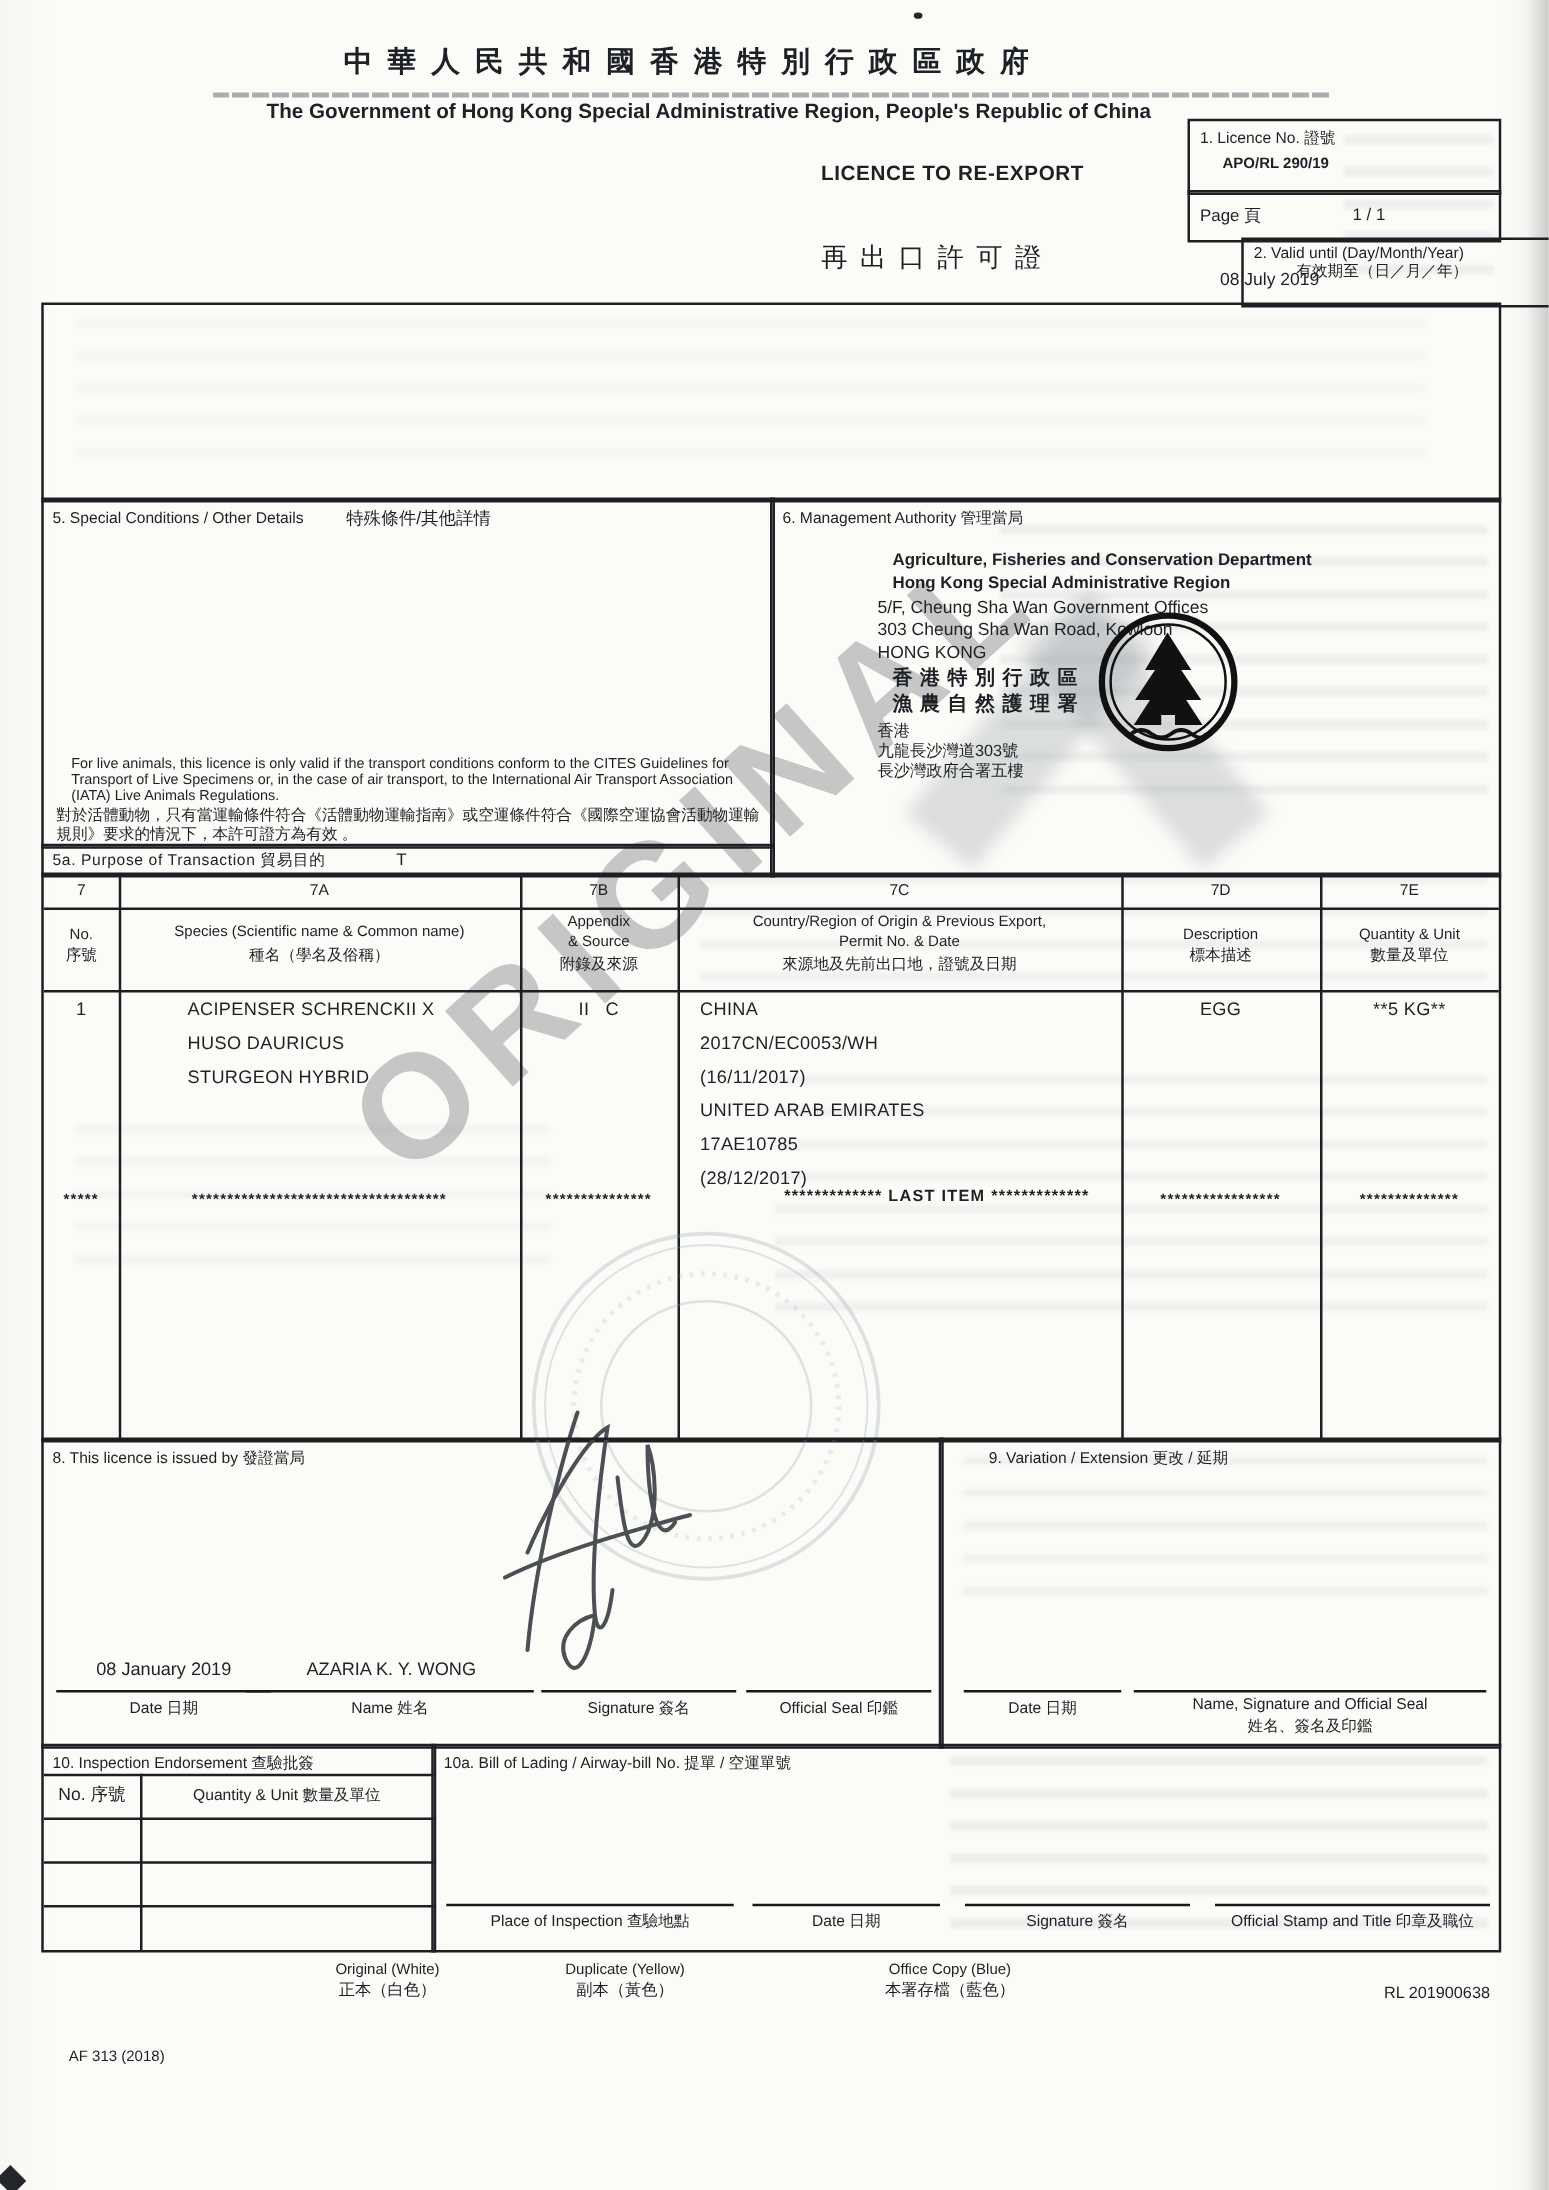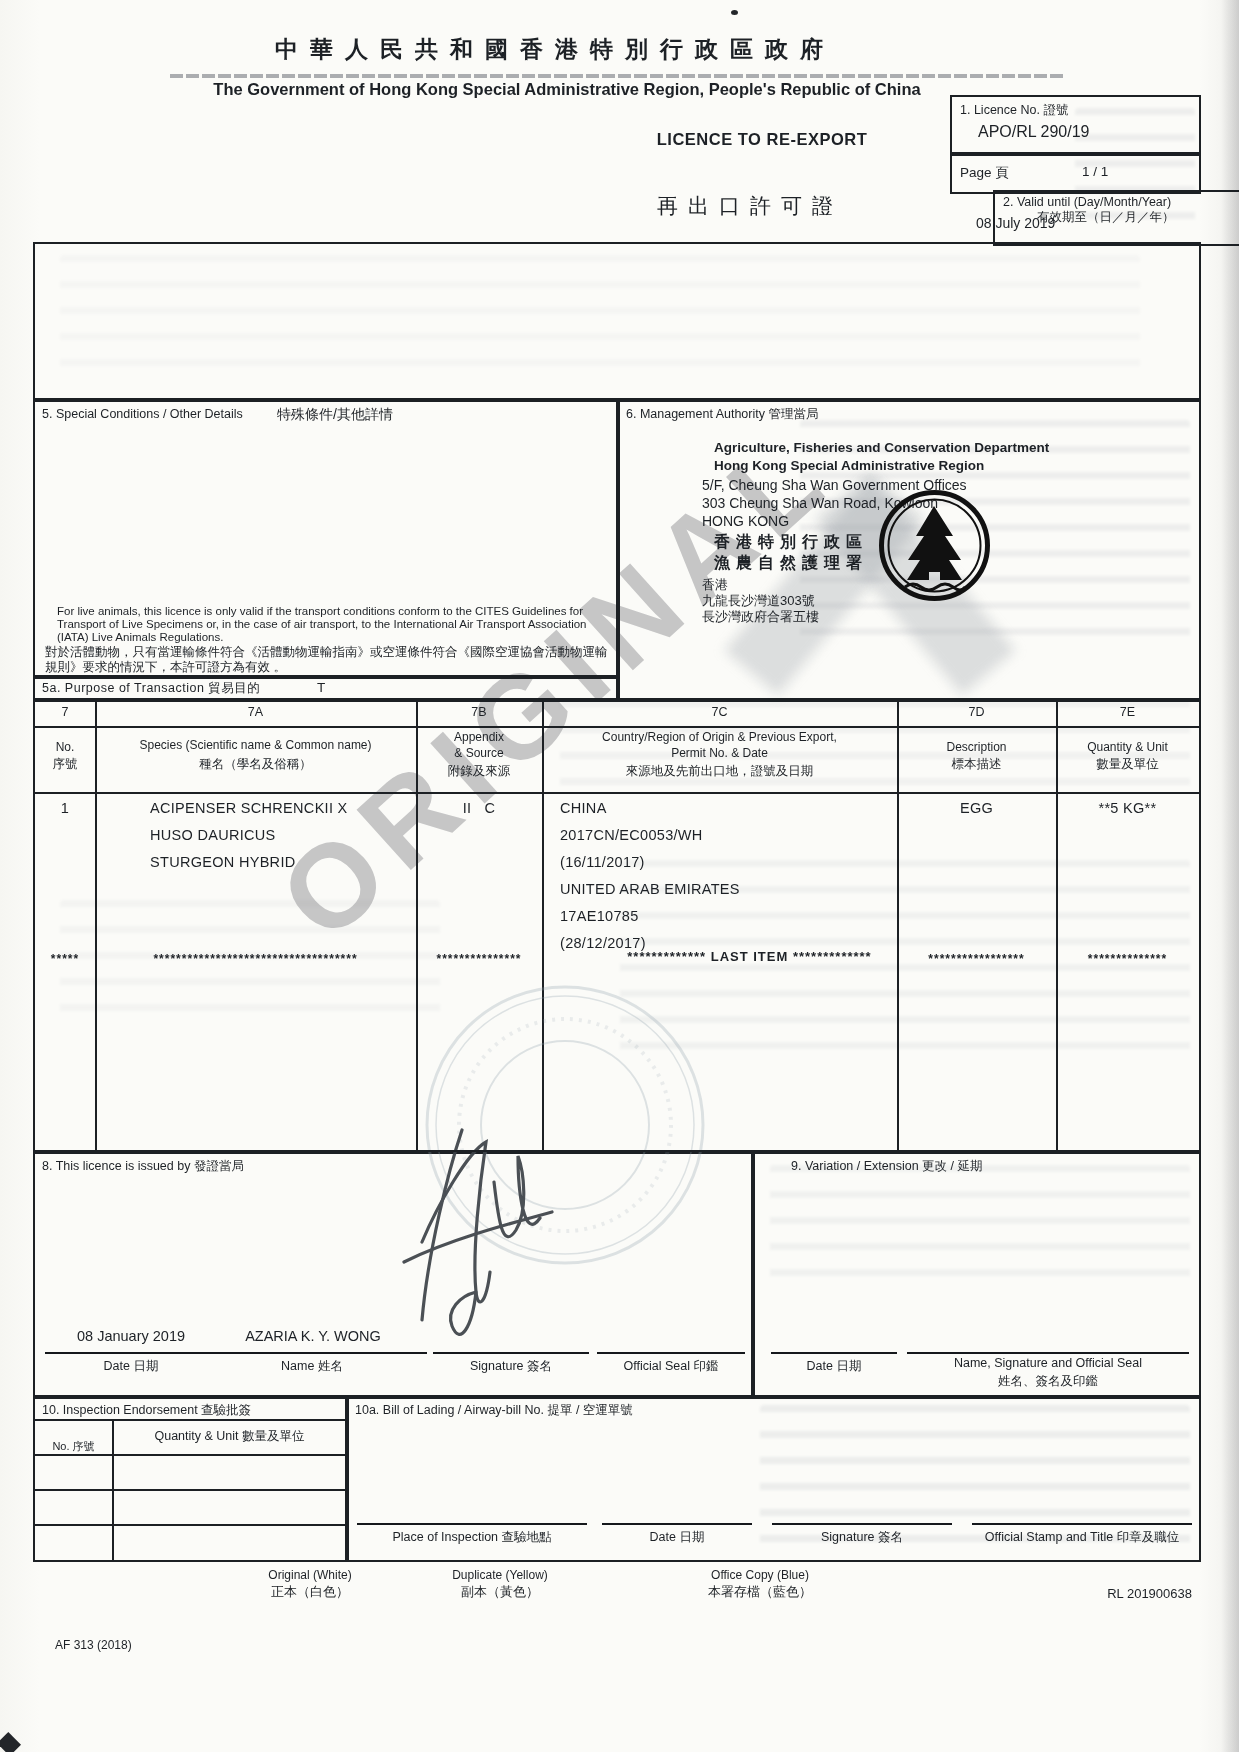--- a/index.html
+++ b/index.html
@@ -50,21 +50,21 @@
 
   <div class="abs ctr" style="left:0;top:34px;width:1110px;font-size:23px;font-weight:bold;letter-spacing:12px;">中華人民共和國香港特別行政區政府</div>
   <div class="micro" style="left:170px;top:74px;width:895px;"></div>
   <div class="abs ctr b" style="left:0;top:80px;width:1110px;font-size:16.5px;">The Government of Hong Kong Special Administrative Region, People's Republic of China</div>
 
   <div class="abs ctr b" style="left:590px;top:130px;width:320px;font-size:16.5px;letter-spacing:.5px;">LICENCE TO RE-EXPORT</div>
   <div class="abs ctr" style="left:600px;top:192px;width:300px;font-size:21px;letter-spacing:10px;">再出口許可證</div>
 
   <div class="box" style="left:950px;top:95px;width:247px;height:57px;">
     <div class="lbl" style="padding:5px 0 0 8px;">1.  Licence No. 證號</div>
-    <div style="padding:4px 0 0 26px;font-size:16px;">APO/RL 290/19</div>
+    <div style="padding:4px 0 0 26px;font-size:12px;font-weight:bold;">APO/RL 290/19</div>
   </div>
   <div class="box" style="left:950px;top:152px;width:247px;height:38px;">
     <span class="abs" style="left:8px;top:10px;font-size:13.5px;">Page 頁</span>
     <span class="abs" style="left:130px;top:10px;font-size:13.5px;">1 /  1</span>
   </div>
   <div class="box" style="left:950px;top:190px;width:247px;height:52px;margin-left:43px;">
     <div class="lbl" style="padding:3px 0 0 8px;">2.  Valid until  (Day/Month/Year)</div>
     <div class="lbl" style="padding:0 0 0 42px;">有效期至（日／月／年）</div>
   </div>
   <div class="abs" style="left:976px;top:215px;font-size:14px;">08 July 2019</div>
@@ -194,21 +194,21 @@
     <div class="sigline" style="left:154px;top:200px;width:282px;"></div>
     <div class="abs ctr lbl" style="left:18px;top:206px;width:126px;">Date 日期</div>
     <div class="abs ctr" style="left:154px;top:204px;width:282px;font-size:12.5px;">Name, Signature and Official Seal</div>
     <div class="abs ctr" style="left:154px;top:221px;width:282px;font-size:12.5px;">姓名、簽名及印鑑</div>
   </div>
 
   <div class="box" style="left:33px;top:1395px;width:312px;height:163px;">
     <span class="abs lbl" style="left:7px;top:5px;">10. Inspection Endorsement 查驗批簽</span>
     <div class="abs" style="left:0;top:22px;width:312px;height:0;border-top:2px solid #1c2024;"></div>
     <div class="abs" style="left:77px;top:22px;width:0;height:141px;border-left:2px solid #1c2024;"></div>
-    <div class="abs ctr" style="left:0;top:42px;width:77px;font-size:11px;">No. 序號</div>
+    <div class="abs ctr" style="left:0;top:30px;width:77px;font-size:14px;">No. 序號</div>
     <div class="abs ctr" style="left:77px;top:31px;width:235px;font-size:12.5px;">Quantity &amp; Unit 數量及單位</div>
     <div class="abs" style="left:0;top:57px;width:312px;height:0;border-top:2px solid #1c2024;"></div>
     <div class="abs" style="left:0;top:92px;width:312px;height:0;border-top:2px solid #1c2024;"></div>
     <div class="abs" style="left:0;top:127px;width:312px;height:0;border-top:2px solid #1c2024;"></div>
   </div>
 
   <div class="box" style="left:345px;top:1395px;width:852px;height:163px;">
     <span class="abs lbl" style="left:8px;top:5px;">10a. Bill of Lading / Airway-bill No. 提單 / 空運單號</span>
     <div class="sigline" style="left:10px;top:126px;width:230px;"></div>
     <div class="sigline" style="left:255px;top:126px;width:150px;"></div>

